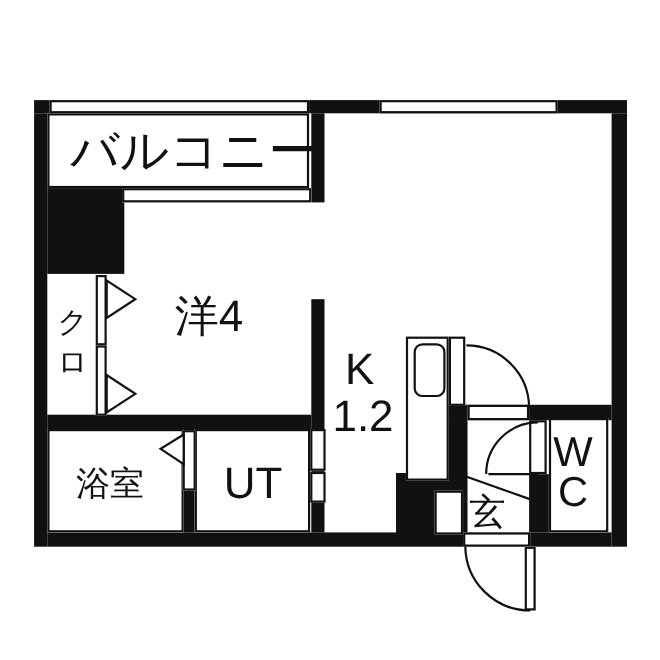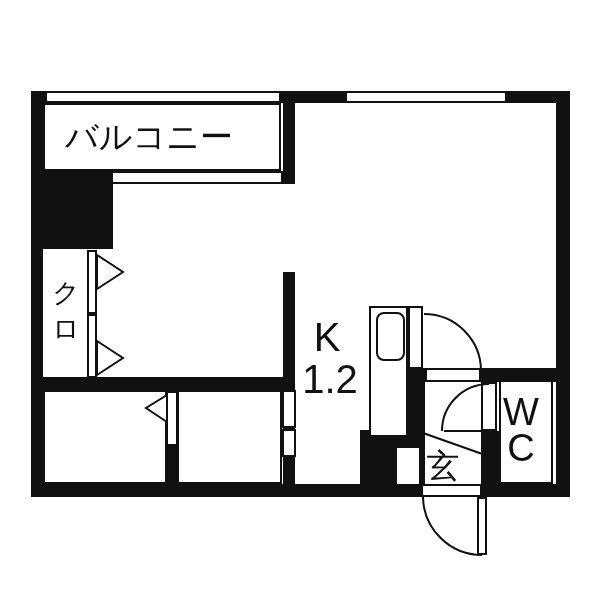--- a/index.html
+++ b/index.html
@@ -57,26 +57,29 @@
     <path d="M 424 314 A 57 57 0 0 1 481 371" fill="none" stroke="#111" stroke-width="2"></path>
     <path d="M 442 431 A 47 47 0 0 1 489 384" fill="none" stroke="#111" stroke-width="2"></path>
     <line x1="444" y1="431" x2="489" y2="431" stroke="#111" stroke-width="2"></line>
     <path d="M 423 497 A 59 59 0 0 0 482 555" fill="none" stroke="#111" stroke-width="2"></path>
     <line x1="423" y1="433" x2="488" y2="456" stroke="#111" stroke-width="2"></line>
     <polygon points="97,255 97,289 123,272" fill="#fff" stroke="#111" stroke-width="2"></polygon>
     <polygon points="97,341 97,375 123,358" fill="#fff" stroke="#111" stroke-width="2"></polygon>
     <polygon points="167,395 167,422 146,408" fill="#fff" stroke="#111" stroke-width="2"></polygon>
   </svg>
 
-  <div class="lb" style="left:149px;top:137px;font-size:33px">バルコニー</div>
+  <div class="lb" style="left:176px;top:137px;font-size:44px">バルコニー</div>
+  <div class="lb" style="left:190px;top:287px;font-size:40px">洋4</div>
   <div class="lb" style="left:66px;top:311px;font-size:27px;line-height:36px">
     <div>ク</div>
     <div>ロ</div>
   </div>
   <div class="lb" style="left:327px;top:337px;font-size:40px">K</div>
   <div class="lb" style="left:330px;top:379px;font-size:40px">1.2</div>
+  <div class="lb" style="left:100px;top:440px;font-size:31px">浴室</div>
+  <div class="lb" style="left:230px;top:440px;font-size:40px">UT</div>
   <div class="lb" style="left:443px;top:466px;font-size:33px">玄</div>
   <div class="lb" style="left:521px;top:430px;font-size:38px;line-height:36px">
     <div>W</div>
     <div>C</div>
   </div>
 
 </div>
 
 </body></html>

